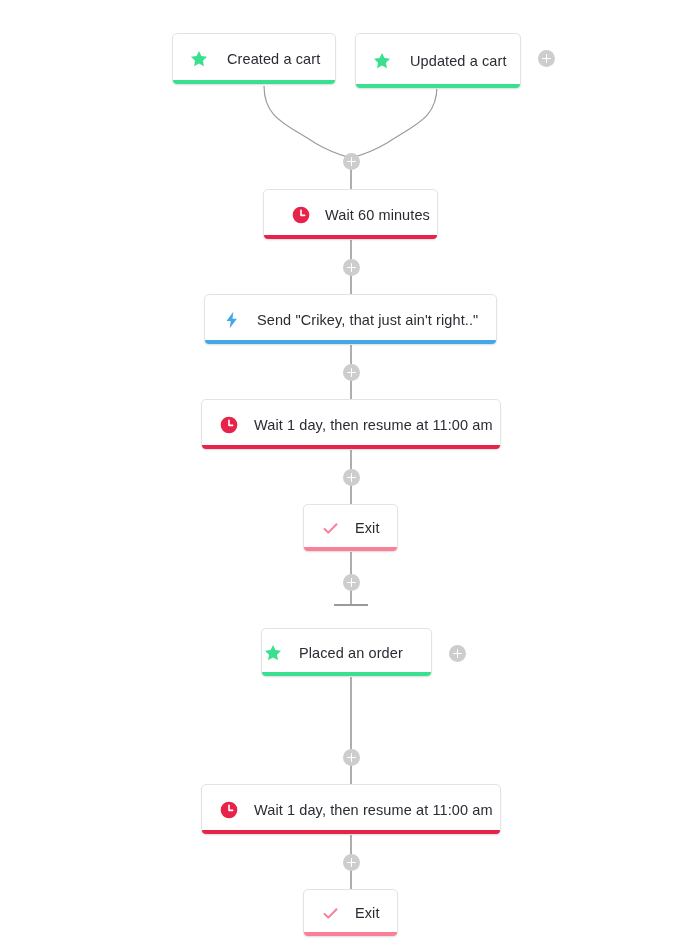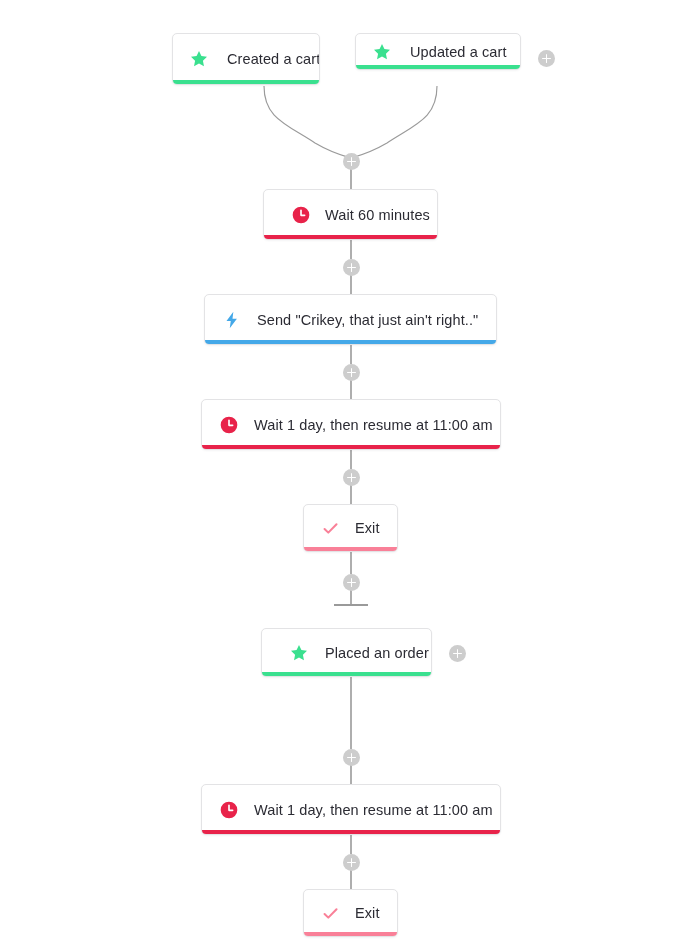--- a/index.html
+++ b/index.html
@@ -96,31 +96,31 @@
       <line x1="351" y1="677" x2="351" y2="749"></line>
       <line x1="351" y1="765" x2="351" y2="784"></line>
 
       <line x1="351" y1="835" x2="351" y2="854"></line>
       <line x1="351" y1="870" x2="351" y2="889"></line>
     </g>
 
     <line x1="334" y1="605" x2="368" y2="605" stroke="#9a9a9a" stroke-width="1.8"></line>
   </svg>
 
-  <div class="node acc-green" style="left:172px;top:33px;width:148px;height:52px;padding-left:16px;">
+  <div class="node acc-green" style="left:172px;top:33px;width:164px;height:52px;padding-left:16px;">
     <span class="ico">
       <svg width="20" height="20" viewBox="0 0 24 24" aria-hidden="true">
         <path fill="#3ae08f" d="M12 2.4l2.92 6.06 6.68.88-4.87 4.62 1.23 6.64L12 17.43 6.04 20.6l1.23-6.64L2.4 9.34l6.68-.88z"></path>
       </svg>
     </span>
     <span class="lbl" style="margin-left:18px;">Created a cart</span>
     <span class="accent"></span>
   </div>
 
-  <div class="node acc-green" style="left:355px;top:33px;width:166px;height:37px;padding-left:16px;">
+  <div class="node acc-green" style="left:355px;top:33px;width:166px;height:56px;padding-left:16px;">
     <span class="ico">
       <svg width="20" height="20" viewBox="0 0 24 24" aria-hidden="true">
         <path fill="#3ae08f" d="M12 2.4l2.92 6.06 6.68.88-4.87 4.62 1.23 6.64L12 17.43 6.04 20.6l1.23-6.64L2.4 9.34l6.68-.88z"></path>
       </svg>
     </span>
     <span class="lbl" style="margin-left:18px;">Updated a cart</span>
     <span class="accent"></span>
   </div>
 
   <div class="node acc-red" style="left:263px;top:189px;width:175px;height:51px;padding-left:27px;">
@@ -158,21 +158,21 @@
   <div class="node acc-pink" style="left:303px;top:504px;width:95px;height:48px;padding-left:17px;">
     <span class="ico">
       <svg width="19" height="19" viewBox="0 0 24 24" aria-hidden="true">
         <path d="M4.5 12.6l4.7 4.6L19.6 6.6" fill="none" stroke="#f98098" stroke-width="2.6" stroke-linecap="round" stroke-linejoin="round"></path>
       </svg>
     </span>
     <span class="lbl" style="margin-left:15px;">Exit</span>
     <span class="accent"></span>
   </div>
 
-  <div class="node acc-green" style="left:261px;top:628px;width:171px;height:49px;padding-left:27px;">
+  <div class="node acc-green" style="left:261px;top:628px;width:171px;height:49px;padding-left:1px;">
     <span class="ico">
       <svg width="20" height="20" viewBox="0 0 24 24" aria-hidden="true">
         <path fill="#3ae08f" d="M12 2.4l2.92 6.06 6.68.88-4.87 4.62 1.23 6.64L12 17.43 6.04 20.6l1.23-6.64L2.4 9.34l6.68-.88z"></path>
       </svg>
     </span>
     <span class="lbl" style="margin-left:16px;">Placed an order</span>
     <span class="accent"></span>
   </div>
 
   <div class="node acc-red" style="left:201px;top:784px;width:300px;height:51px;padding-left:17px;">

